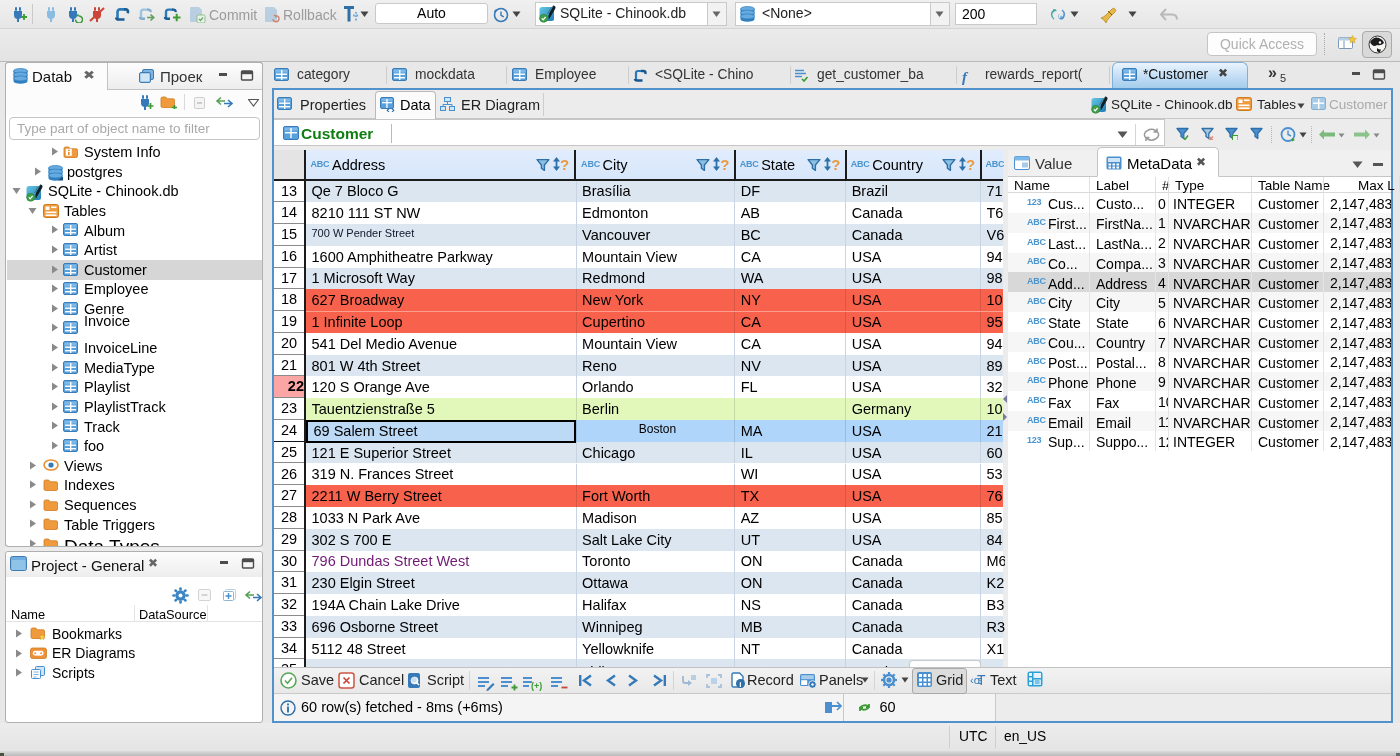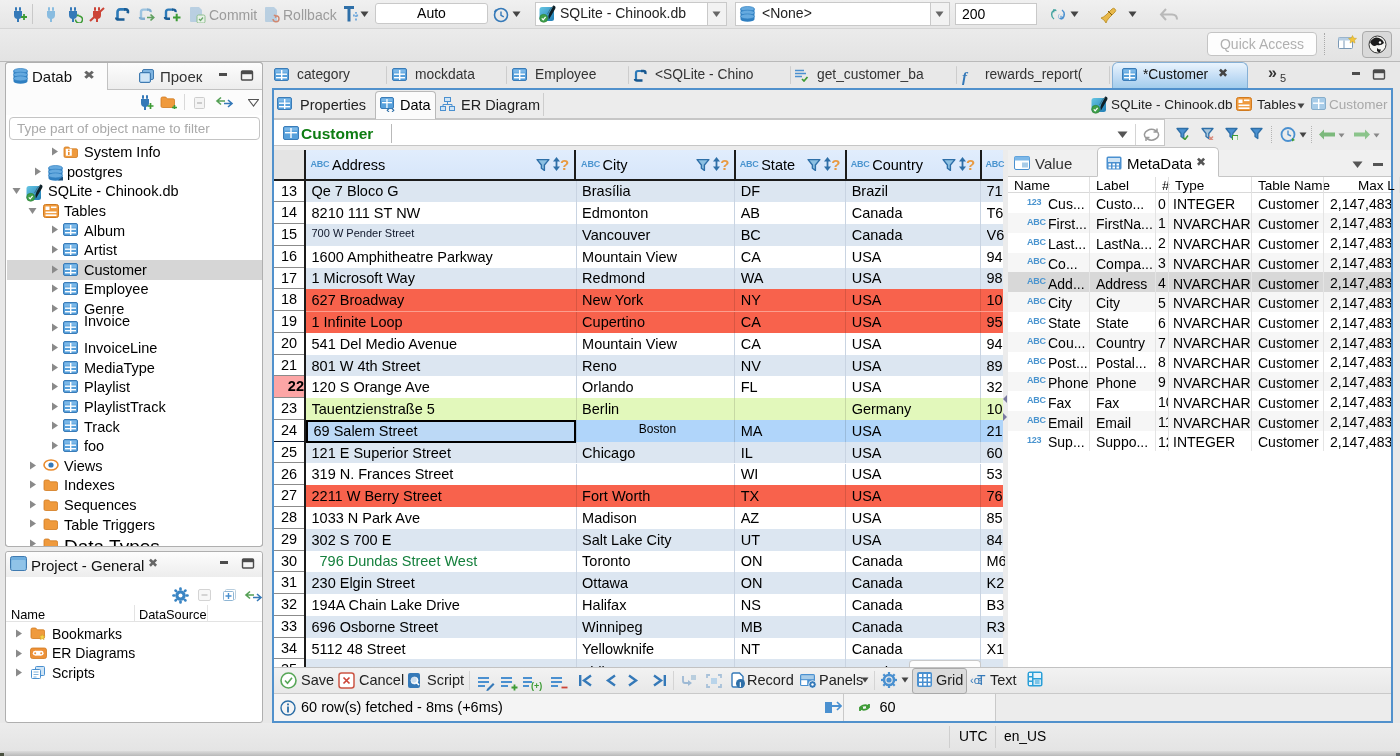--- a/index.html
+++ b/index.html
@@ -1186,21 +1186,21 @@
 <div class="abs" style="left:582.1px;top:530.6px;width:150.6px;overflow:hidden;white-space:nowrap;font-size:14.5px;color:#000;line-height:1.32;">Salt Lake City</div>
 <div class="abs" style="left:740.7px;top:530.6px;width:103.0px;overflow:hidden;white-space:nowrap;font-size:14.5px;color:#000;line-height:1.32;">UT</div>
 <div class="abs" style="left:851.7px;top:530.6px;width:126.8px;overflow:hidden;white-space:nowrap;font-size:14.5px;color:#000;line-height:1.32;">USA</div>
 <div class="abs" style="left:986.5px;top:530.6px;width:18.0px;overflow:hidden;white-space:nowrap;font-size:14.5px;color:#000;line-height:1.32;">84</div>
 <div class="abs" style="left:575.6px;top:528.8px;width:1px;height:21.77px;background:#c9d4e2;"></div>
 <div class="abs" style="left:734.2px;top:528.8px;width:1px;height:21.77px;background:#c9d4e2;"></div>
 <div class="abs" style="left:845.2px;top:528.8px;width:1px;height:21.77px;background:#c9d4e2;"></div>
 <div class="abs" style="left:980.0px;top:528.8px;width:1px;height:21.77px;background:#c9d4e2;"></div>
 <div class="abs" style="left:274px;top:550.6px;width:30px;height:21.77px;background:#fff;border-bottom:1px solid #8b8b8b;color:#000;font-size:14.5px;text-align:center;line-height:21.77px;">30</div>
 <div class="abs" style="left:306px;top:550.6px;width:697px;height:21.77px;background:#ffffff;"></div>
-<div class="abs" style="left:311.5px;top:552.4px;width:262.6px;overflow:hidden;white-space:nowrap;font-size:14.5px;color:#15803d;line-height:1.32;margin-left:8px;">796 Dundas Street West</div>
+<div class="abs" style="left:311.5px;top:552.4px;width:262.6px;overflow:hidden;white-space:nowrap;font-size:14.5px;color:#701a75;line-height:1.32;">796 Dundas Street West</div>
 <div class="abs" style="left:582.1px;top:552.4px;width:150.6px;overflow:hidden;white-space:nowrap;font-size:14.5px;color:#000;line-height:1.32;">Toronto</div>
 <div class="abs" style="left:740.7px;top:552.4px;width:103.0px;overflow:hidden;white-space:nowrap;font-size:14.5px;color:#000;line-height:1.32;">ON</div>
 <div class="abs" style="left:851.7px;top:552.4px;width:126.8px;overflow:hidden;white-space:nowrap;font-size:14.5px;color:#000;line-height:1.32;">Canada</div>
 <div class="abs" style="left:986.5px;top:552.4px;width:18.0px;overflow:hidden;white-space:nowrap;font-size:14.5px;color:#000;line-height:1.32;">M6</div>
 <div class="abs" style="left:575.6px;top:550.6px;width:1px;height:21.77px;background:#c9d4e2;"></div>
 <div class="abs" style="left:734.2px;top:550.6px;width:1px;height:21.77px;background:#c9d4e2;"></div>
 <div class="abs" style="left:845.2px;top:550.6px;width:1px;height:21.77px;background:#c9d4e2;"></div>
 <div class="abs" style="left:980.0px;top:550.6px;width:1px;height:21.77px;background:#c9d4e2;"></div>
 <div class="abs" style="left:274px;top:572.4px;width:30px;height:21.77px;background:#fff;border-bottom:1px solid #8b8b8b;color:#000;font-size:14.5px;text-align:center;line-height:21.77px;">31</div>
 <div class="abs" style="left:306px;top:572.4px;width:697px;height:21.77px;background:#dce6f1;"></div>

